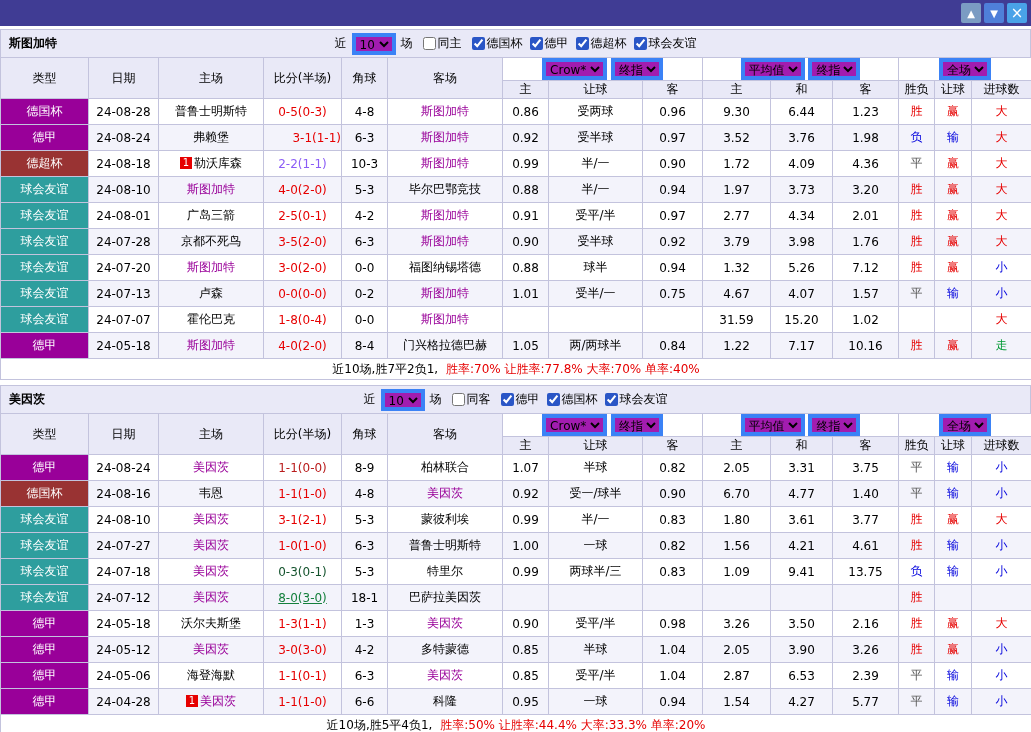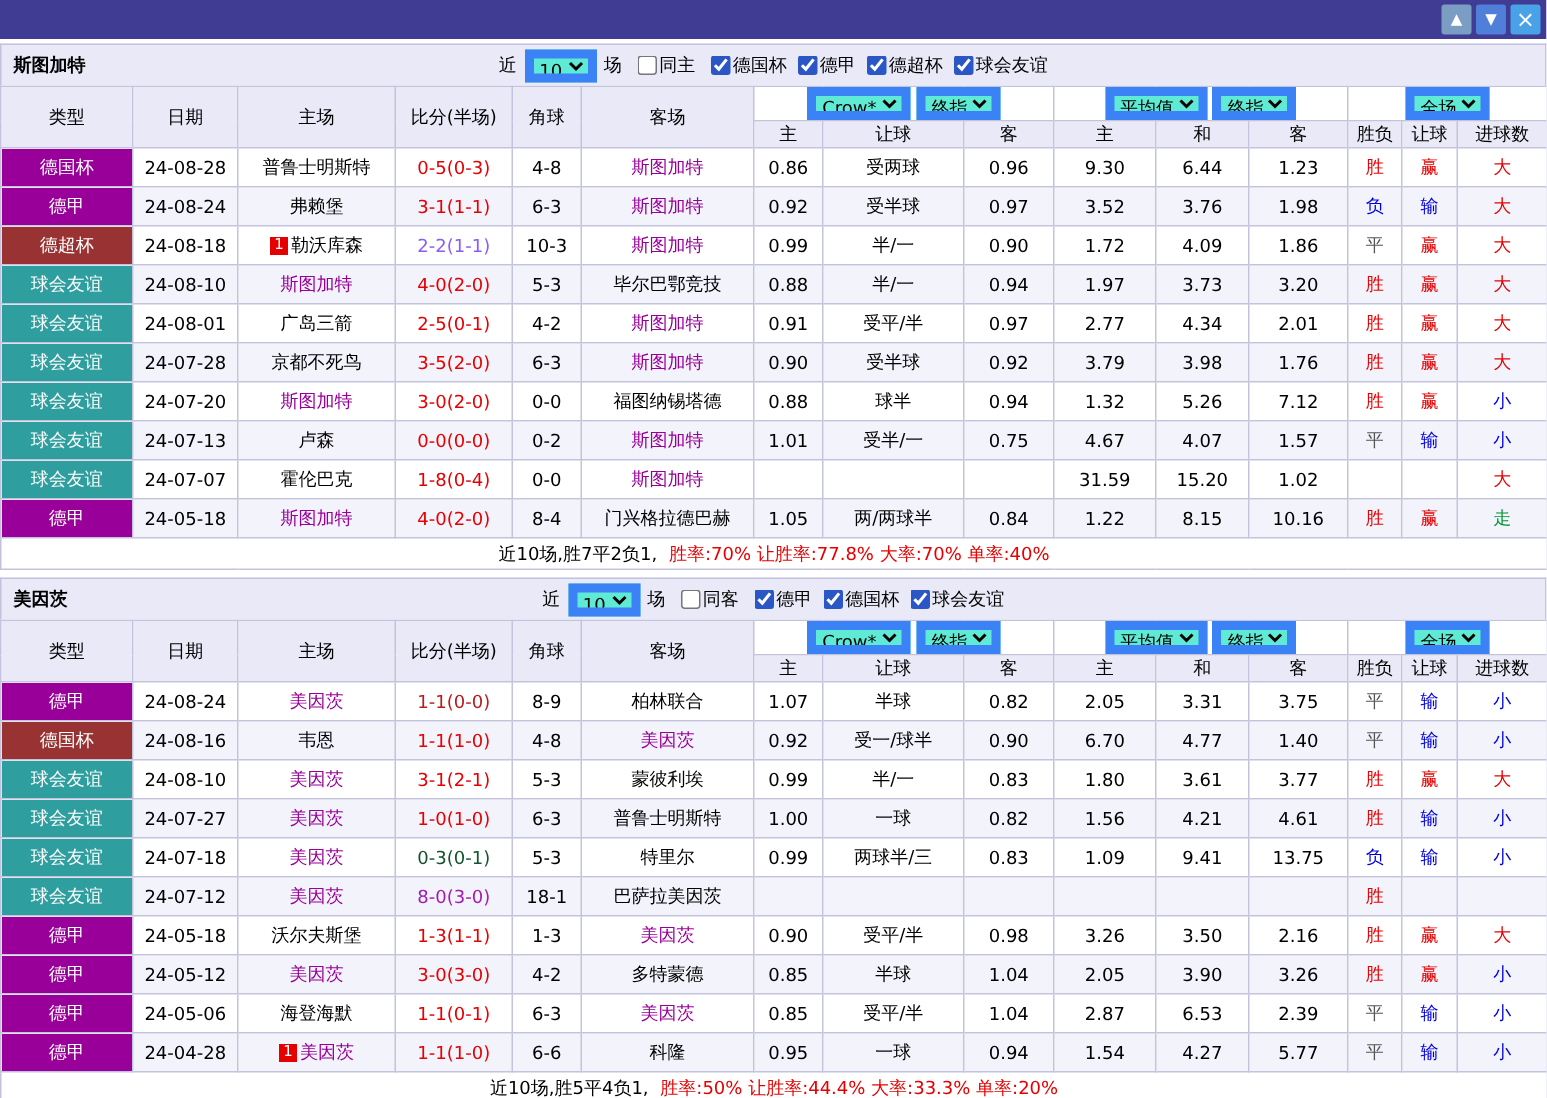--- a/index.html
+++ b/index.html
@@ -34,21 +34,21 @@
   .section + .section{ margin-top:5px; }
   .section-header{
     height:28px; background:#e9e9f7; border:1px solid #c3c3dd; border-bottom:none;
     display:flex; align-items:center; position:relative;
   }
   .team-name{ position:absolute; left:8px; font-weight:bold; }
   .controls{ flex:1; display:flex; justify-content:center; align-items:center; gap:3px; }
   .controls select{ margin:0 2px; }
   label.chk{ display:inline-flex; align-items:center; cursor:pointer; }
   input[type=checkbox]{ width:13px; height:13px; accent-color:#2a56c6; margin:0 2px 0 7px; }
-  select{ font-family:inherit; font-size:12px; height:22px; background:#5eead4; border:6px solid #3b82f6; }
+  select{ font-family:inherit; font-size:12px; height:22px; background:#a21caf; border:4px solid #3b82f6; }
 
   
   table{ border-collapse:collapse; table-layout:fixed; width:100%; }
   th,td{ border:1px solid #c3c3dd; text-align:center; overflow:hidden; white-space:nowrap; }
   thead th{ background:#e9e9f7; font-weight:normal; }
   thead .hdr-top th{ height:22px; }
   thead .hdr-sub th{ height:17px; }
   thead th.sel-cell{ background:#fff; }
   tbody td{ height:26px; }
   tbody tr:nth-child(even){ background:#f3f3fb; }
@@ -167,21 +167,21 @@
             <td>6.44</td>
             <td>1.23</td>
             <td style="color: rgb(230, 0, 0);">胜</td>
             <td style="color: rgb(230, 0, 0);">赢</td>
             <td style="color: rgb(230, 0, 0);">大</td>
           </tr>
           <tr>
             <td style="color: rgb(255, 255, 255); background: rgb(153, 0, 153);">德甲</td>
             <td>24-08-24</td>
             <td><span>弗赖堡</span></td>
-            <td style="color: rgb(230, 0, 0);">3-1(1-1)</td>
+            <td style="color: rgb(230, 0, 0); text-align: right;">3-1(1-1)</td>
             <td>6-3</td>
             <td style="color: rgb(153, 0, 153);">斯图加特</td>
             <td>0.92</td>
             <td>受半球</td>
             <td>0.97</td>
             <td>3.52</td>
             <td>3.76</td>
             <td>1.98</td>
             <td style="color: rgb(0, 0, 221);">负</td>
             <td style="color: rgb(0, 0, 221);">输</td>
@@ -192,21 +192,21 @@
             <td>24-08-18</td>
             <td><span class="badge">1</span><span>勒沃库森</span></td>
             <td style="color: #8b5cf6;">2-2(1-1)</td>
             <td>10-3</td>
             <td style="color: rgb(153, 0, 153);">斯图加特</td>
             <td>0.99</td>
             <td>半/一</td>
             <td>0.90</td>
             <td>1.72</td>
             <td>4.09</td>
-            <td>1.86</td>
+            <td>4.36</td>
             <td style="color: rgb(85, 85, 85);">平</td>
             <td style="color: rgb(230, 0, 0);">赢</td>
             <td style="color: rgb(230, 0, 0);">大</td>
           </tr>
           <tr>
             <td style="color: rgb(255, 255, 255); background: rgb(46, 158, 158);">球会友谊</td>
             <td>24-08-10</td>
             <td><span style="color: rgb(153, 0, 153);">斯图加特</span></td>
             <td style="color: rgb(230, 0, 0);">4-0(2-0)</td>
             <td>5-3</td>
@@ -310,21 +310,21 @@
             <td style="color: rgb(255, 255, 255); background: rgb(153, 0, 153);">德甲</td>
             <td>24-05-18</td>
             <td><span style="color: rgb(153, 0, 153);">斯图加特</span></td>
             <td style="color: rgb(230, 0, 0);">4-0(2-0)</td>
             <td>8-4</td>
             <td>门兴格拉德巴赫</td>
             <td>1.05</td>
             <td>两/两球半</td>
             <td>0.84</td>
             <td>1.22</td>
-            <td>8.15</td>
+            <td>7.17</td>
             <td>10.16</td>
             <td style="color: rgb(230, 0, 0);">胜</td>
             <td style="color: rgb(230, 0, 0);">赢</td>
             <td style="color: rgb(0, 153, 51);">走</td>
           </tr>
         </tbody>
       <tfoot>
         <tr class="summary">
           <td colspan="15">
             <span>近10场,胜7平2负1,</span>
@@ -491,21 +491,21 @@
             <td>9.41</td>
             <td>13.75</td>
             <td style="color: rgb(0, 0, 221);">负</td>
             <td style="color: rgb(0, 0, 221);">输</td>
             <td style="color: rgb(0, 0, 221);">小</td>
           </tr>
           <tr>
             <td style="color: rgb(255, 255, 255); background: rgb(46, 158, 158);">球会友谊</td>
             <td>24-07-12</td>
             <td><span style="color: rgb(153, 0, 153);">美因茨</span></td>
-            <td style="color: #a21caf;">8-0(3-0)</td>
+            <td style="color: #15803d; text-decoration: underline;">8-0(3-0)</td>
             <td>18-1</td>
             <td>巴萨拉美因茨</td>
             <td></td>
             <td></td>
             <td></td>
             <td></td>
             <td></td>
             <td></td>
             <td style="color: rgb(230, 0, 0);">胜</td>
             <td style="color: rgb(0, 0, 0);"></td>

